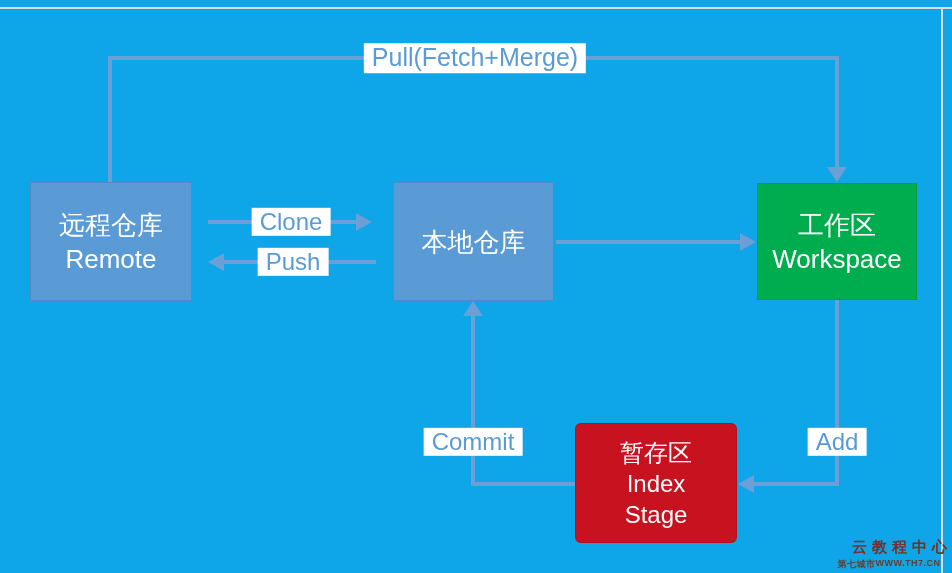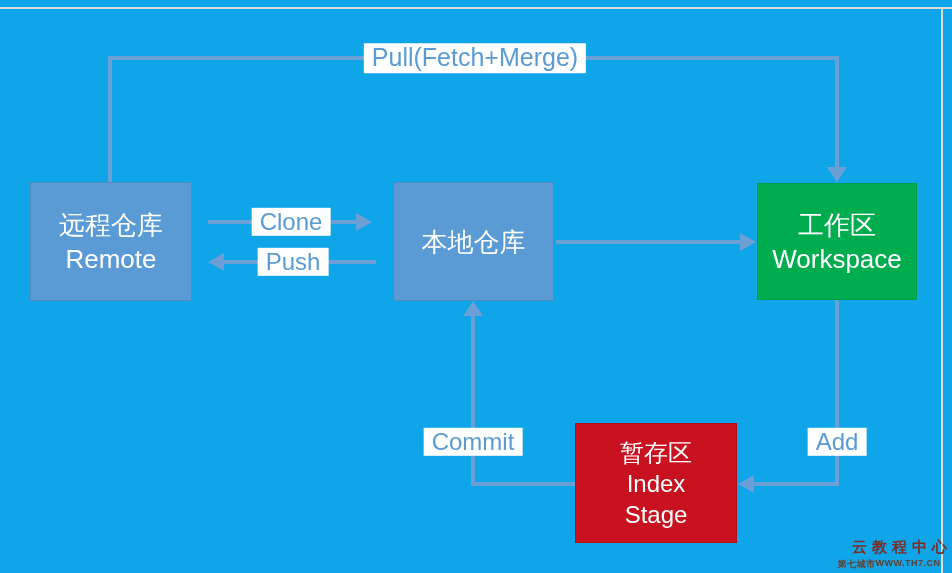--- a/index.html
+++ b/index.html
@@ -26,21 +26,21 @@
     background:#fff;padding:1px 8px;color:var(--lb);
     font-size:24px;white-space:nowrap;z-index:4;line-height:1.1;
   }
   .box{
     position:absolute;display:flex;flex-direction:column;align-items:center;justify-content:center;
     color:#fff;text-align:center;z-index:3;border:1px solid rgba(0,0,0,0.10);box-sizing:border-box;
   }
   .box span{display:block;font-size:26px;line-height:34px;}
   .box-blue{background:var(--blue);}
   .box-green{background:var(--green);justify-content:center;}
-  .box-red{background:var(--red);}
+  .box-red{background:var(--red);border-radius:6px;}
   .box-red span{font-size:24px;line-height:31px;}
   .wm-title{
     position:absolute;left:832px;top:538px;width:120px;text-align:right;
     color:#7a2f28;font-size:15px;font-weight:bold;letter-spacing:5px;z-index:5;white-space:nowrap;
   }
   .wm-sub{
     position:absolute;left:826px;top:558px;width:126px;display:flex;justify-content:center;
     color:#474747;font-size:9px;font-weight:bold;letter-spacing:0.5px;z-index:5;
     text-shadow:0 0 1px #888;
   }

